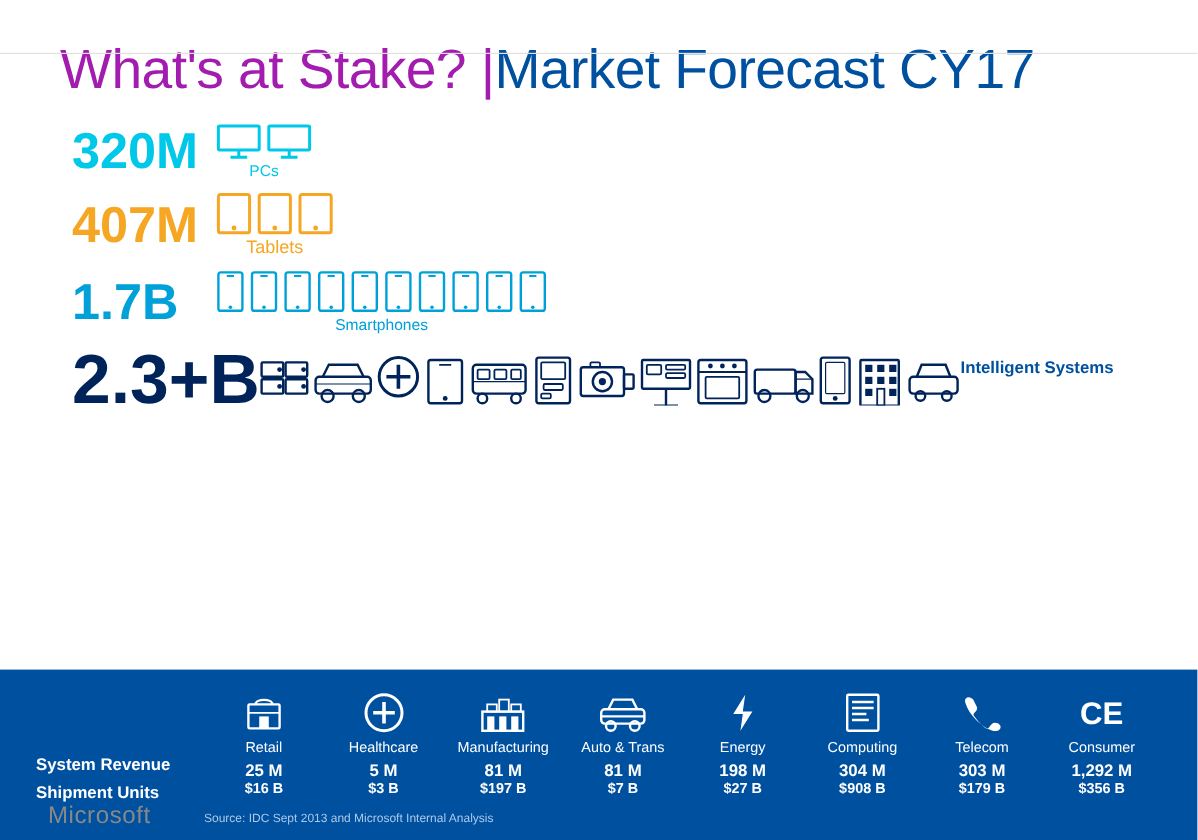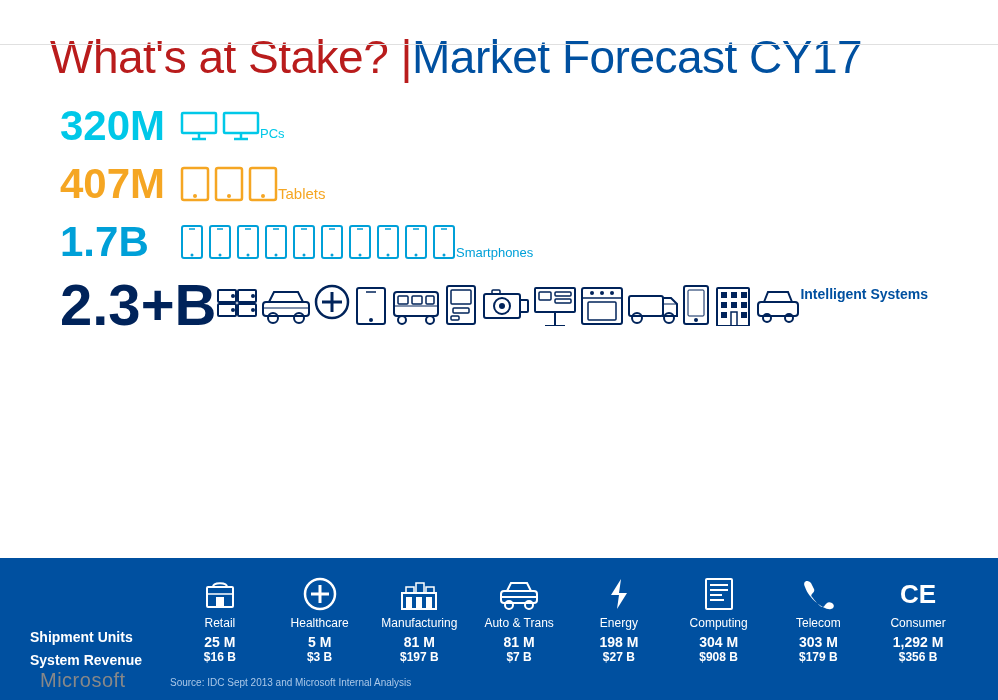--- a/index.html
+++ b/index.html
@@ -19,21 +19,21 @@
 
     .title-row {
       display: flex;
       align-items: baseline;
       margin-bottom: 18px;
     }
 
     .title-gray {
       font-size: 46px;
       font-weight: 300;
-      color: #b91c1c;
+      color: #a21caf;
       letter-spacing: -0.5px;
     }
 
     .title-blue {
       font-size: 46px;
       font-weight: 300;
       color: #0050a0;
       letter-spacing: -0.5px;
     }
 
@@ -71,22 +71,22 @@
     .device-number-darkblue {
       font-size: 58px;
       font-weight: 700;
       color: #00235a;
       min-width: 120px;
       line-height: 1;
     }
 
     .device-icons-area {
       display: flex;
-      flex-direction: row;
-      align-items: flex-end;
+      flex-direction: column;
+      align-items: center;
     }
 
     .device-icons {
       display: flex;
       align-items: center;
       gap: 4px;
     }
 
     .device-label-cyan {
       font-size: 13px;
@@ -438,22 +438,22 @@
         <span class="intelligent-label">Intelligent Systems</span>
       </div>
     </div>
   </div>
 </div>
 
 <div class="bottom-bar">
   <div class="bottom-bar-inner">
 
     <div class="left-labels">
+      <span class="left-label-text">System Revenue</span>
       <span class="left-label-text">Shipment Units</span>
-      <span class="left-label-text">System Revenue</span>
     </div>
 
     <div class="categories">
 
       <div class="category">
         <div class="category-icon">
           <svg width="30" height="34" viewBox="0 0 30 34" fill="white">
             <rect x="2" y="10" width="26" height="20" rx="1" fill="none" stroke="white" stroke-width="2"></rect>
             <path d="M8 10 C8 5 22 5 22 10" fill="none" stroke="white" stroke-width="2"></path>
             <line x1="2" y1="17" x2="28" y2="17" stroke="white" stroke-width="1.5"></line>

